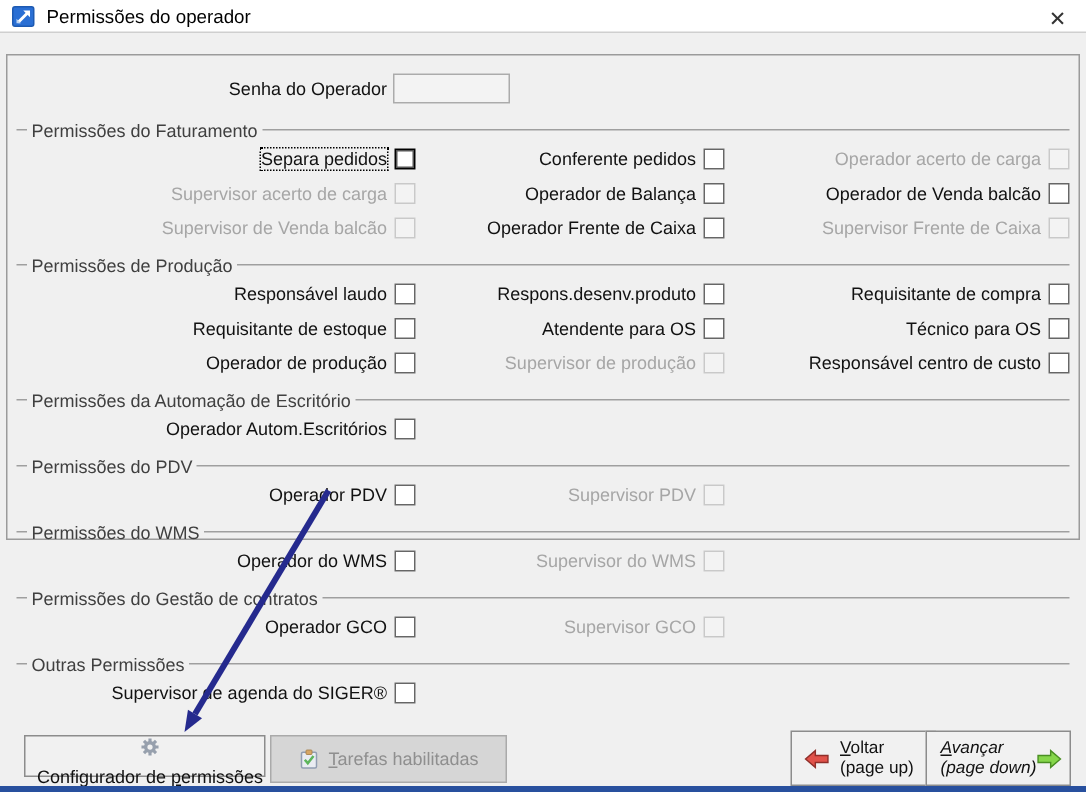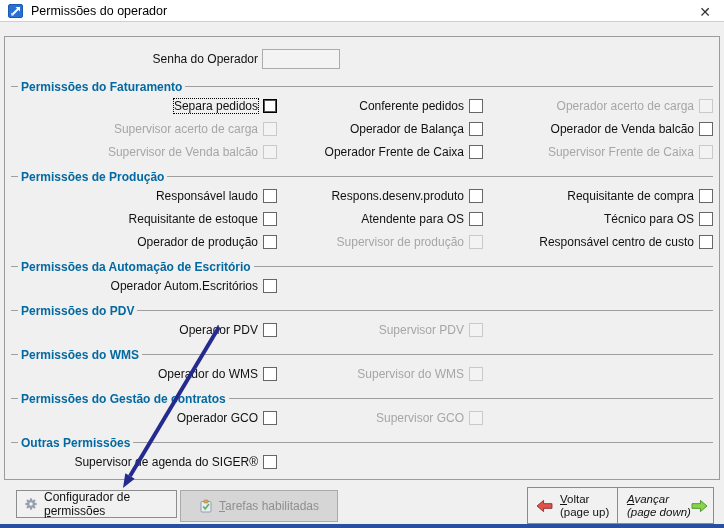--- a/index.html
+++ b/index.html
@@ -17,51 +17,51 @@
   }
   .app-icon{width:16px;height:16px;flex:none;}
   .win-title{margin-left:7px;font-size:12.5px;color:#000;}
   .close-btn{
     position:absolute;right:6px;top:1px;width:26px;height:22px;
     display:flex;align-items:center;justify-content:center;
     color:#333;font-size:14px;cursor:default;
   }
   
   .panel{
-    position:absolute;left:4px;top:36px;width:716px;height:444px;
+    position:absolute;left:4px;top:36px;width:716px;height:324px;
     box-sizing:border-box;border:1px solid #9b9b9b;background:#f0f0f0;
     padding:0 6px;
   }
   .senha-row{display:flex;align-items:center;height:22px;margin-top:11px;}
   .senha-label{width:247px;text-align:right;color:#111;}
   .senha-input{
     margin-left:4px;width:70px;height:18px;border:1px solid #ababab;
     background:#f3f3f3;font:inherit;padding:0 3px;box-sizing:content-box;
   }
   
   .section-header{display:flex;align-items:center;height:15px;margin-top:6px;}
   .sections > .section-header:first-child{margin-top:9px;}
   .section-header::before{content:'';width:7px;height:1px;background:#9f9f9f;margin-right:3px;flex:none;}
   .section-header::after{content:'';flex:1;height:1px;background:#9f9f9f;margin-left:3px;}
-  .section-title-text{font-weight:bold;color:#0369a1;white-space:nowrap;}
+  .section-title-text{font-weight:normal;color:#404040;white-space:nowrap;}
   .cb-row{display:grid;grid-template-columns:266px 206px 230px;height:23px;}
   .cb-cell{display:flex;align-items:center;justify-content:flex-end;}
   .cb-label{margin-right:5px;white-space:nowrap;color:#111;}
   .cb-label.disabled{color:#a6a6a6;}
   .cb-label.focused{outline:1px dotted #000;}
   .checkbox{width:12px;height:12px;background:#fff;border:1px solid #666;flex:none;}
   .checkbox.disabled{border-color:#c9c9c9;background:#f3f3f3;}
   .checkbox.focused{border:1px solid #000;box-shadow:inset 0 0 0 1px #555;}
   
   .btn{
     position:absolute;box-sizing:border-box;border:1px solid #8c8c8c;
     background:#f1f1f1;display:flex;align-items:center;font-size:12px;color:#111;
   }
   .btn .u{text-decoration:underline;}
-  #btn-config{left:16px;top:490px;width:161px;height:28px;padding-left:7px;gap:6px;}
+  #btn-config{left:16px;top:490px;width:161px;height:28px;padding-left:7px;gap:6px;flex-direction:column;}
   #btn-tarefas{
     left:180px;top:490px;width:158px;height:32px;justify-content:center;gap:6px;
     background:#d6d6d6;border-color:#aaa;color:#8f8f8f;
   }
   #btn-voltar{left:527px;top:487px;width:97px;height:37px;padding-left:8px;gap:7px;}
   #btn-avancar{left:617px;top:487px;width:97px;height:37px;padding-left:9px;gap:0;font-style:italic;}
   .btn-lines{display:flex;flex-direction:column;line-height:13px;font-size:11.5px;}
   .icon{flex:none;display:block;}
   
   .bottom-edge{position:absolute;left:0;bottom:0;width:724px;height:4px;background:#28509e;}

